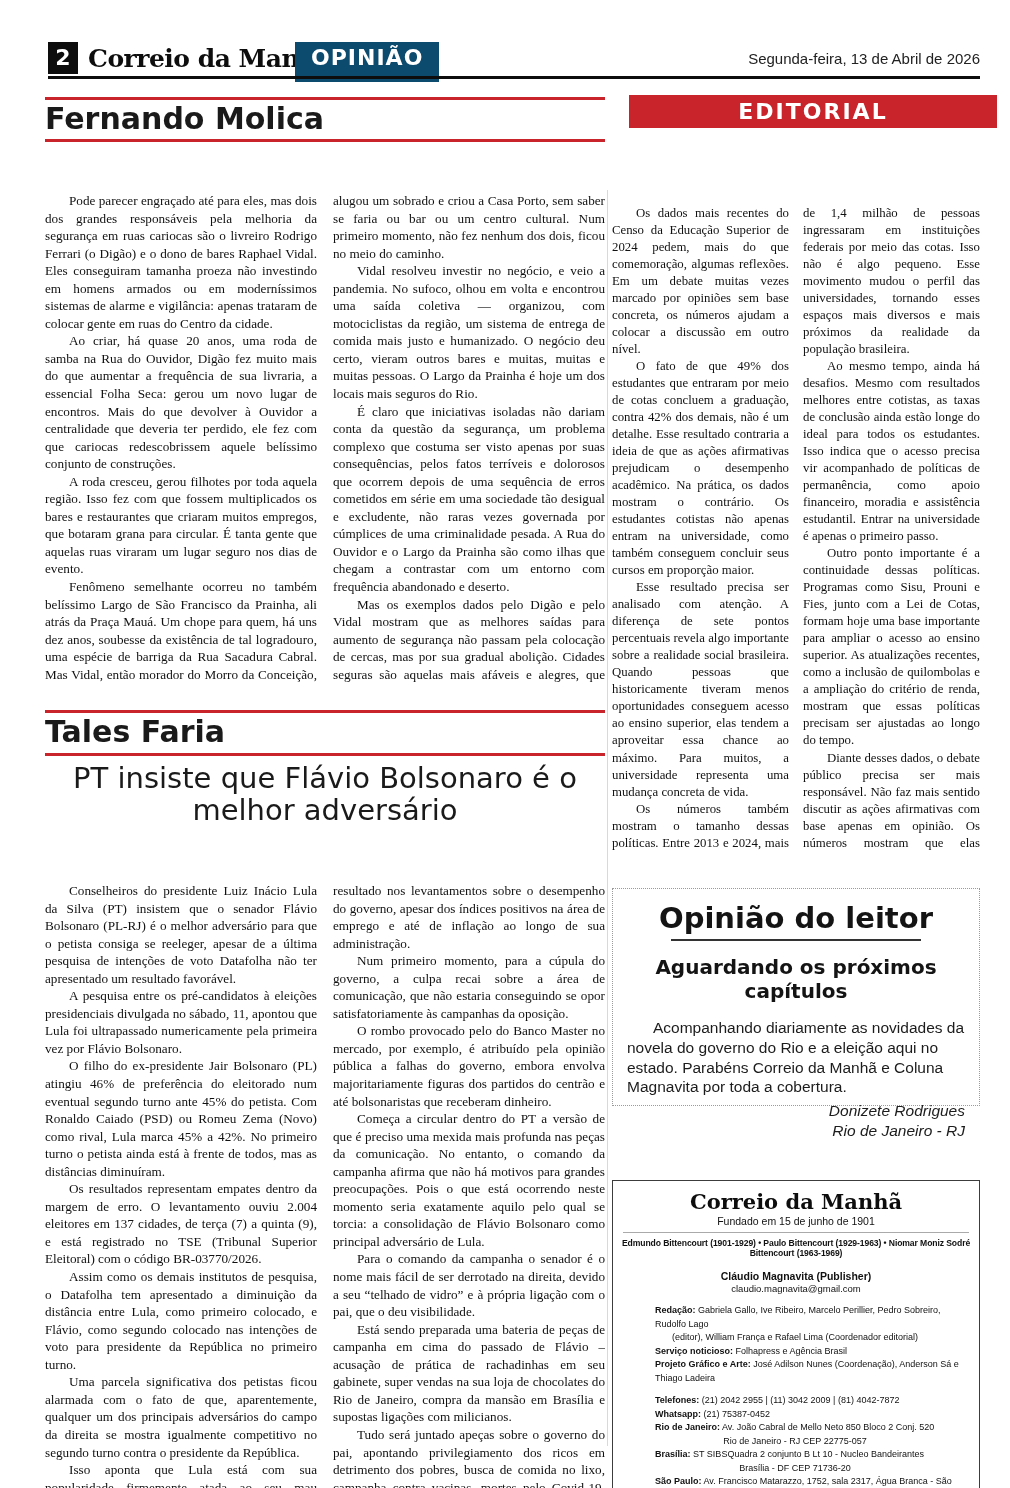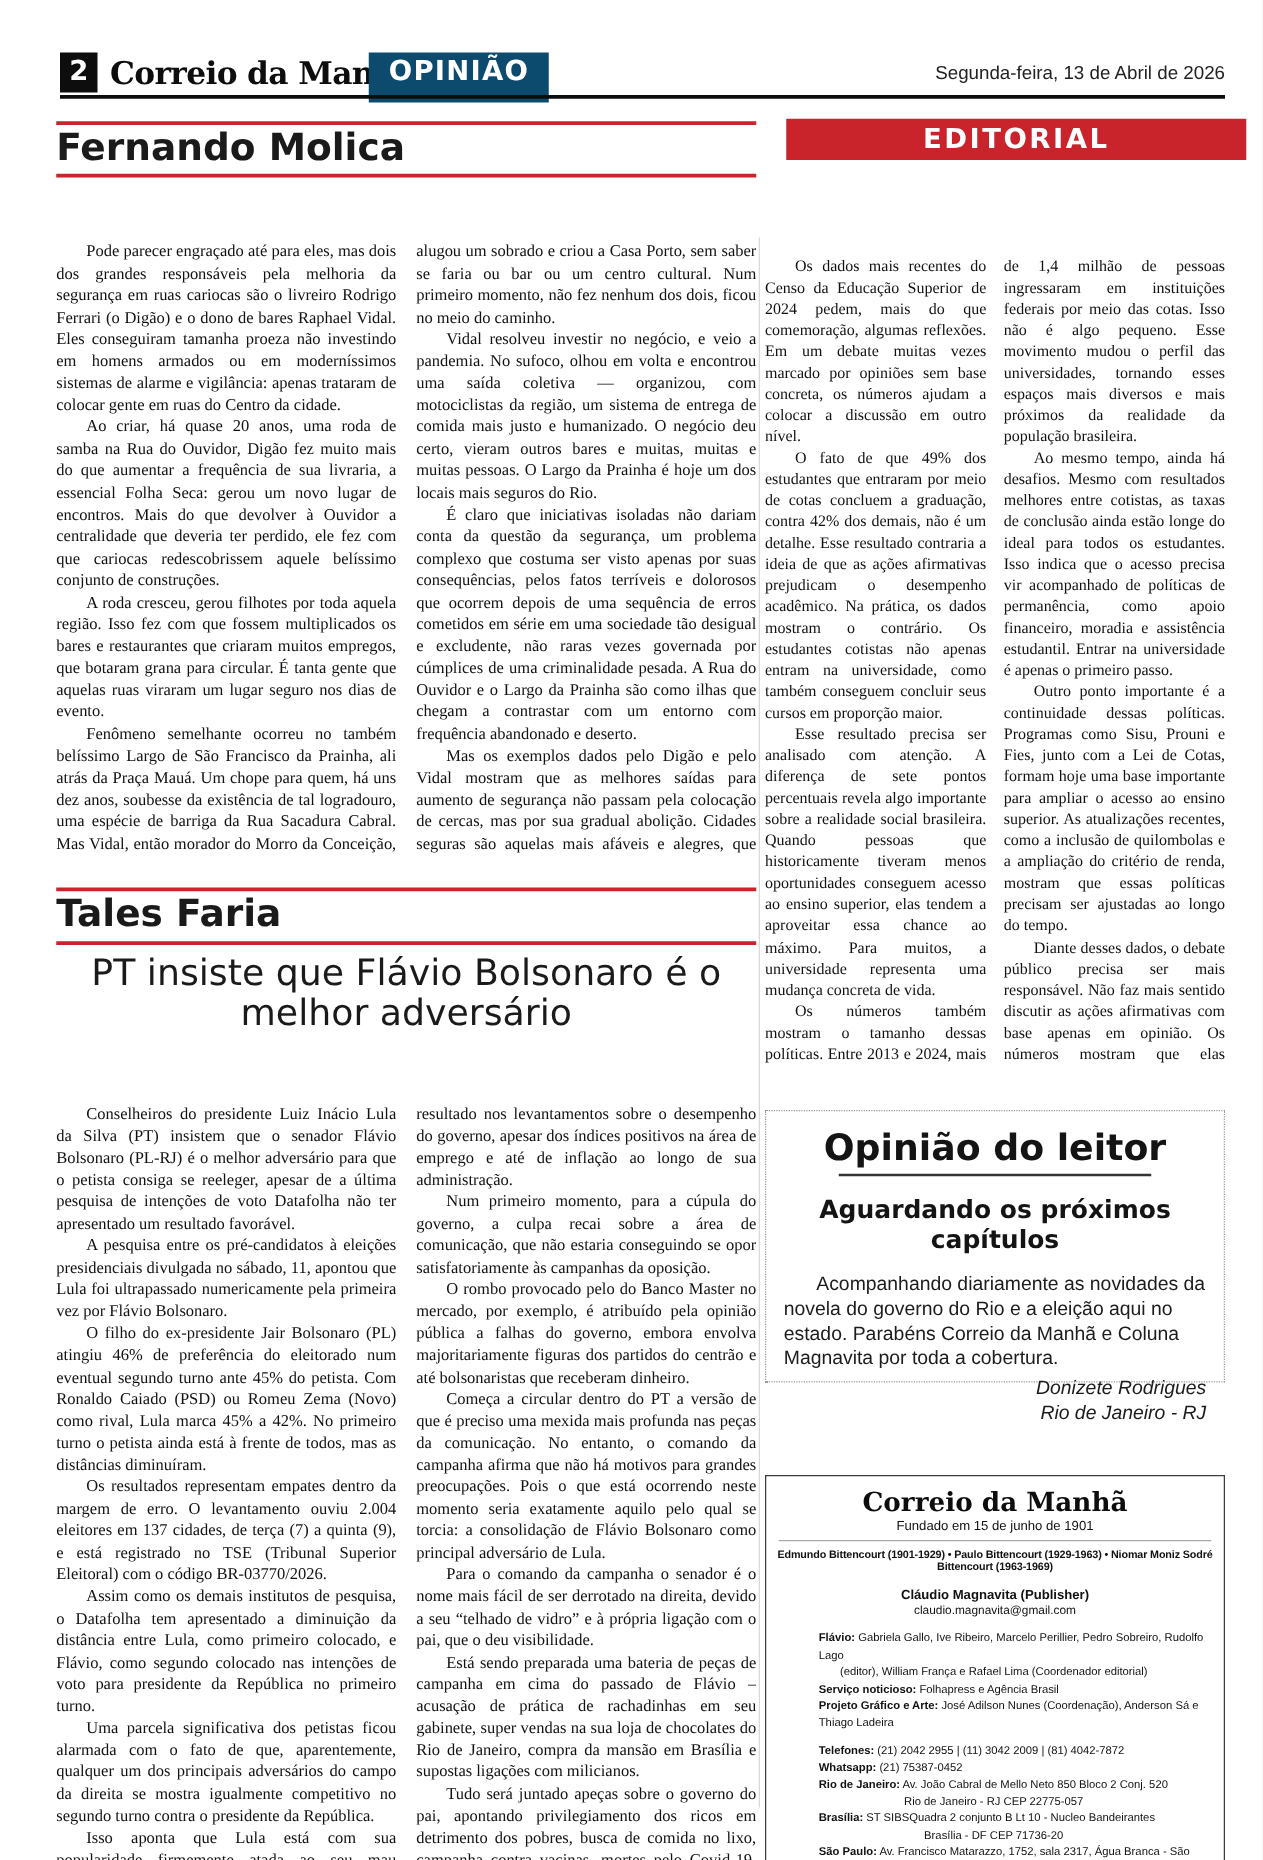--- a/index.html
+++ b/index.html
@@ -184,21 +184,21 @@
   </div>
 
   <div class="masthead-box">
     <div class="mh-title">Correio da Manhã</div>
     <div class="mh-founded">Fundado em 15 de junho de 1901</div>
     <div class="mh-rule"></div>
     <div class="mh-founders">Edmundo Bittencourt (1901-1929) • Paulo Bittencourt (1929-1963) • Niomar Moniz Sodré Bittencourt (1963-1969)</div>
     <div class="mh-publisher">Cláudio Magnavita (Publisher)</div>
     <div class="mh-email">claudio.magnavita@gmail.com</div>
     <div class="mh-lines">
-      <div class="mh-line"><b>Flávio:</b><span> Gabriela Gallo, Ive Ribeiro, Marcelo Perillier, Pedro Sobreiro, Rudolfo Lago</span></div>
+      <div class="mh-line"><b>Redação:</b><span> Gabriela Gallo, Ive Ribeiro, Marcelo Perillier, Pedro Sobreiro, Rudolfo Lago</span></div>
       <div class="mh-line c"><b></b><span>(editor), William França e Rafael Lima (Coordenador editorial)</span></div>
       <div class="mh-line"><b>Serviço noticioso:</b><span> Folhapress e Agência Brasil</span></div>
       <div class="mh-line"><b>Projeto Gráfico e Arte:</b><span> José Adilson Nunes (Coordenação), Anderson Sá e Thiago Ladeira</span></div>
       <div class="mh-line gap"><b>Telefones:</b><span> (21) 2042 2955 | (11) 3042 2009 | (81) 4042-7872</span></div>
       <div class="mh-line"><b>Whatsapp:</b><span> (21) 75387-0452</span></div>
       <div class="mh-line"><b>Rio de Janeiro:</b><span> Av. João Cabral de Mello Neto 850 Bloco 2 Conj. 520</span></div>
       <div class="mh-line c"><b></b><span>Rio de Janeiro - RJ CEP 22775-057</span></div>
       <div class="mh-line"><b>Brasília:</b><span> ST SIBSQuadra 2 conjunto B Lt 10 - Nucleo Bandeirantes</span></div>
       <div class="mh-line c"><b></b><span>Brasília - DF CEP 71736-20</span></div>
       <div class="mh-line"><b>São Paulo:</b><span> Av. Francisco Matarazzo, 1752, sala 2317, Água Branca - São Paulo-SP - CEP 05001-200</span></div>

